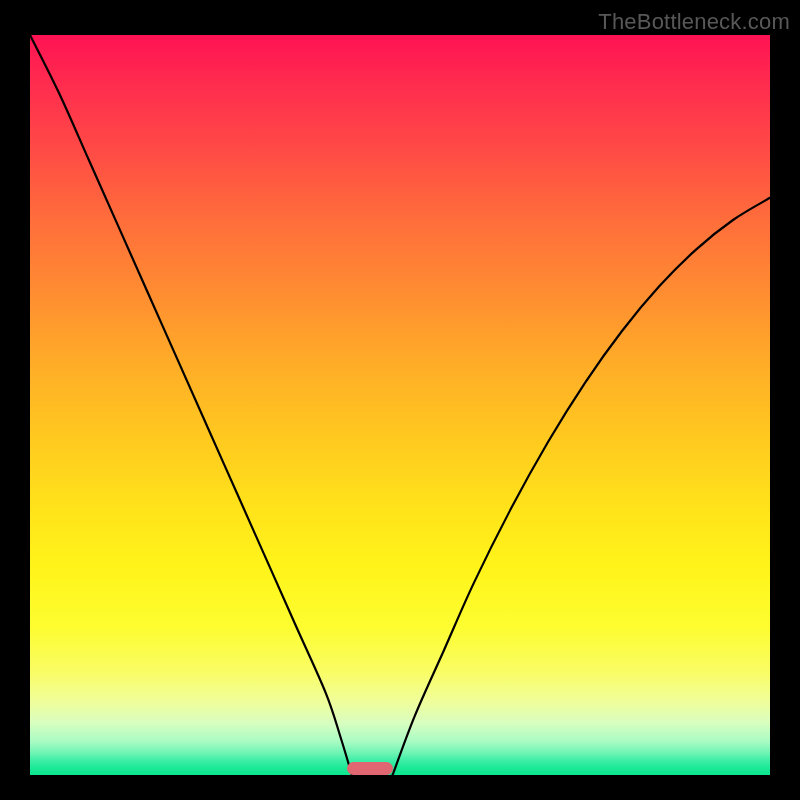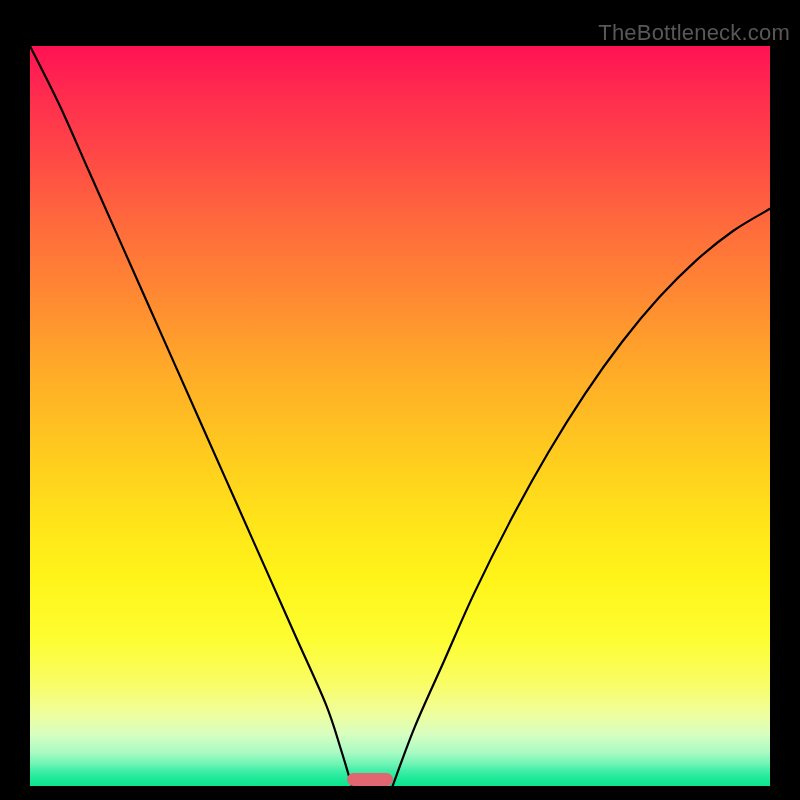--- a/index.html
+++ b/index.html
@@ -7,21 +7,21 @@
     padding: 0;
     width: 800px;
     height: 800px;
     overflow: hidden;
     background: #000;
     font-family: Arial, Helvetica, sans-serif;
   }
   .frame {
     position: absolute;
     left: 0;
-    top: 16px;
+    top: 5px;
     width: 800px;
     height: 656px;
     background: #000;
   }
   .plot {
     position: absolute;
     left: 30px;
     top: 30px;
     width: 740px;
     height: 740px;

